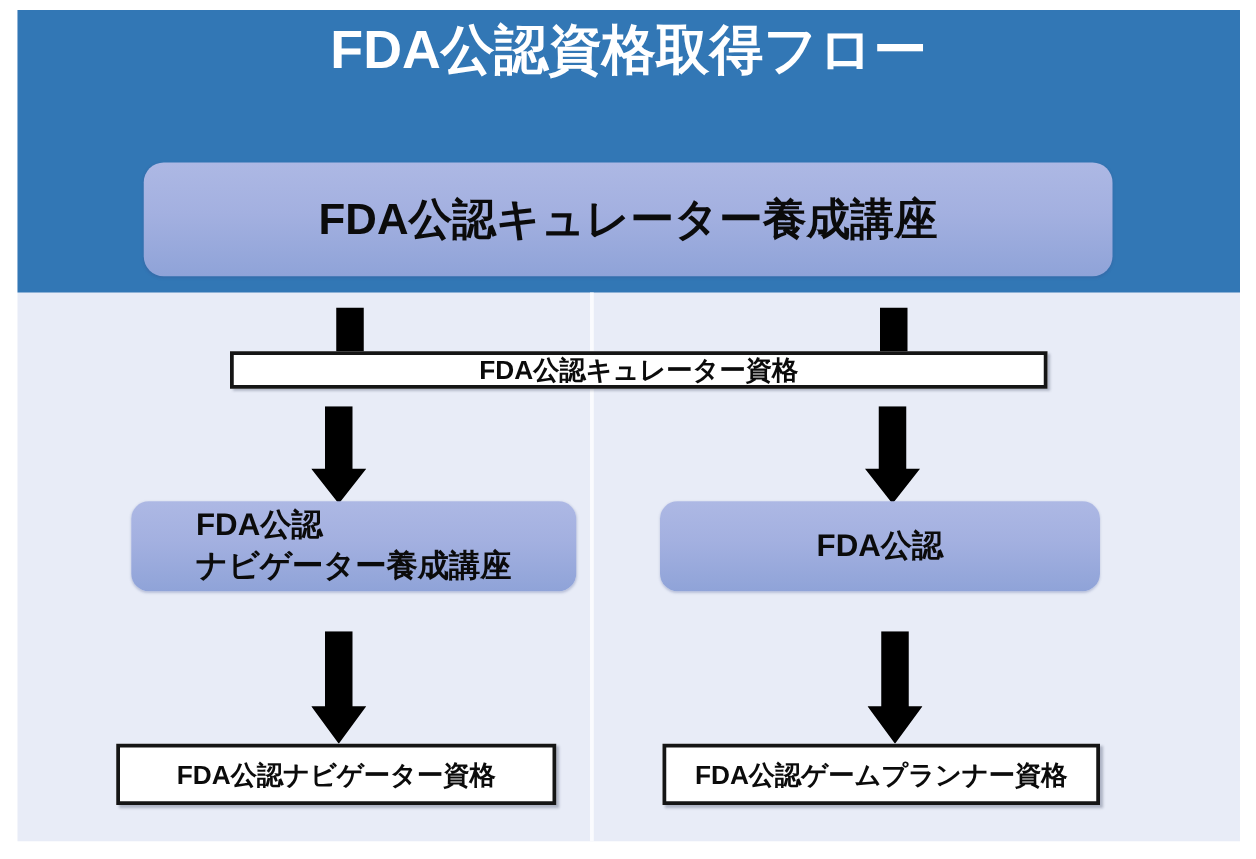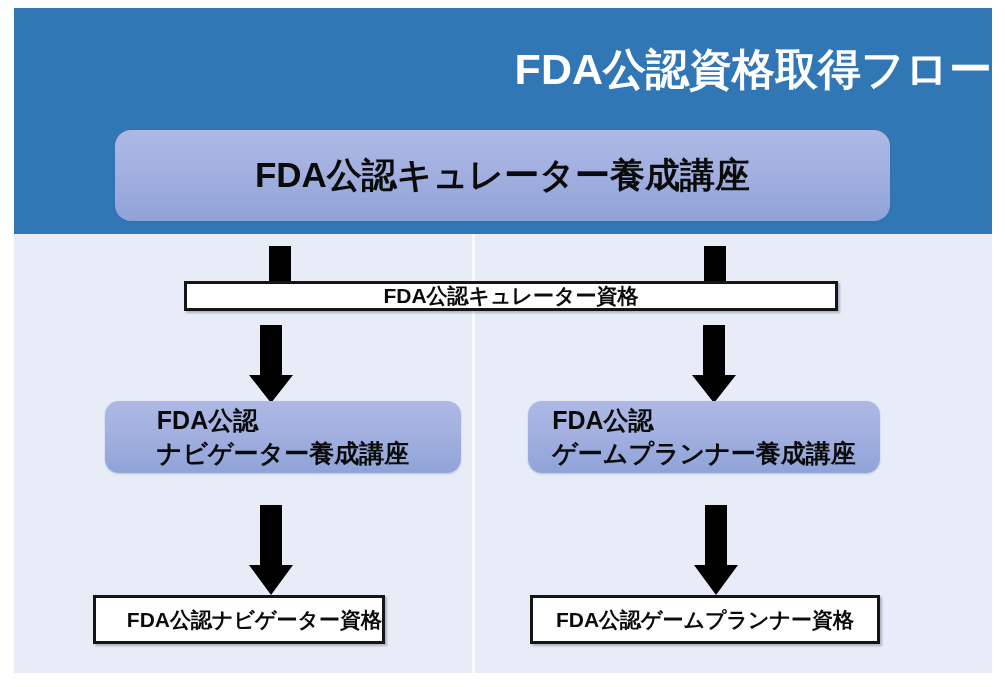--- a/index.html
+++ b/index.html
@@ -37,23 +37,23 @@
     left: 14px;
     top: 8px;
     width: 978px;
     height: 226px;
     background: #3277b5;
   }
 
   .slide-title {
     position: absolute;
     left: 14px;
-    top: 45px;
+    top: 16px;
     width: 978px;
-    text-align: right;
+    text-align: center;
     color: #ffffff;
     font-size: 43px;
     font-weight: bold;
     line-height: 1.12;
     letter-spacing: 0px;
     white-space: nowrap;
   }
 
   
   .course-box {
@@ -108,21 +108,21 @@
     width: 654px;
     height: 30px;
     font-size: 21px;
   }
 
   .cert-bottom {
     top: 595px;
     height: 49px;
     font-size: 21px;
   }
-  .cert-bottom-left  { left: 93px;  width: 292px; justify-content: flex-end; }
+  .cert-bottom-left  { left: 93px;  width: 352px; }
   .cert-bottom-right { left: 530px; width: 350px; }
 
   
   .arrow {
     position: absolute;
   }
   .arrow svg { display: block; }
 
   
   .divider {
@@ -182,21 +182,20 @@
   <div class="course-box course-mid course-mid-left">
     <span>
       <span>FDA公認</span><br>
       <span>ナビゲーター養成講座</span>
     </span>
   </div>
 
   <div class="course-box course-mid course-mid-right">
     <span>
       <span>FDA公認</span><br>
-      <span>ゲームプランナー養成講座</span>
     </span>
   </div>
 
   <div class="arrow" style="left:249px; top:505px;">
     <svg width="44" height="90" viewBox="0 0 44 90" aria-hidden="true">
       <polygon points="11,0 33,0 33,60 44,60 22,90 0,60 11,60" fill="#000000"></polygon>
     </svg>
   </div>
 
   <div class="arrow" style="left:694px; top:505px;">

